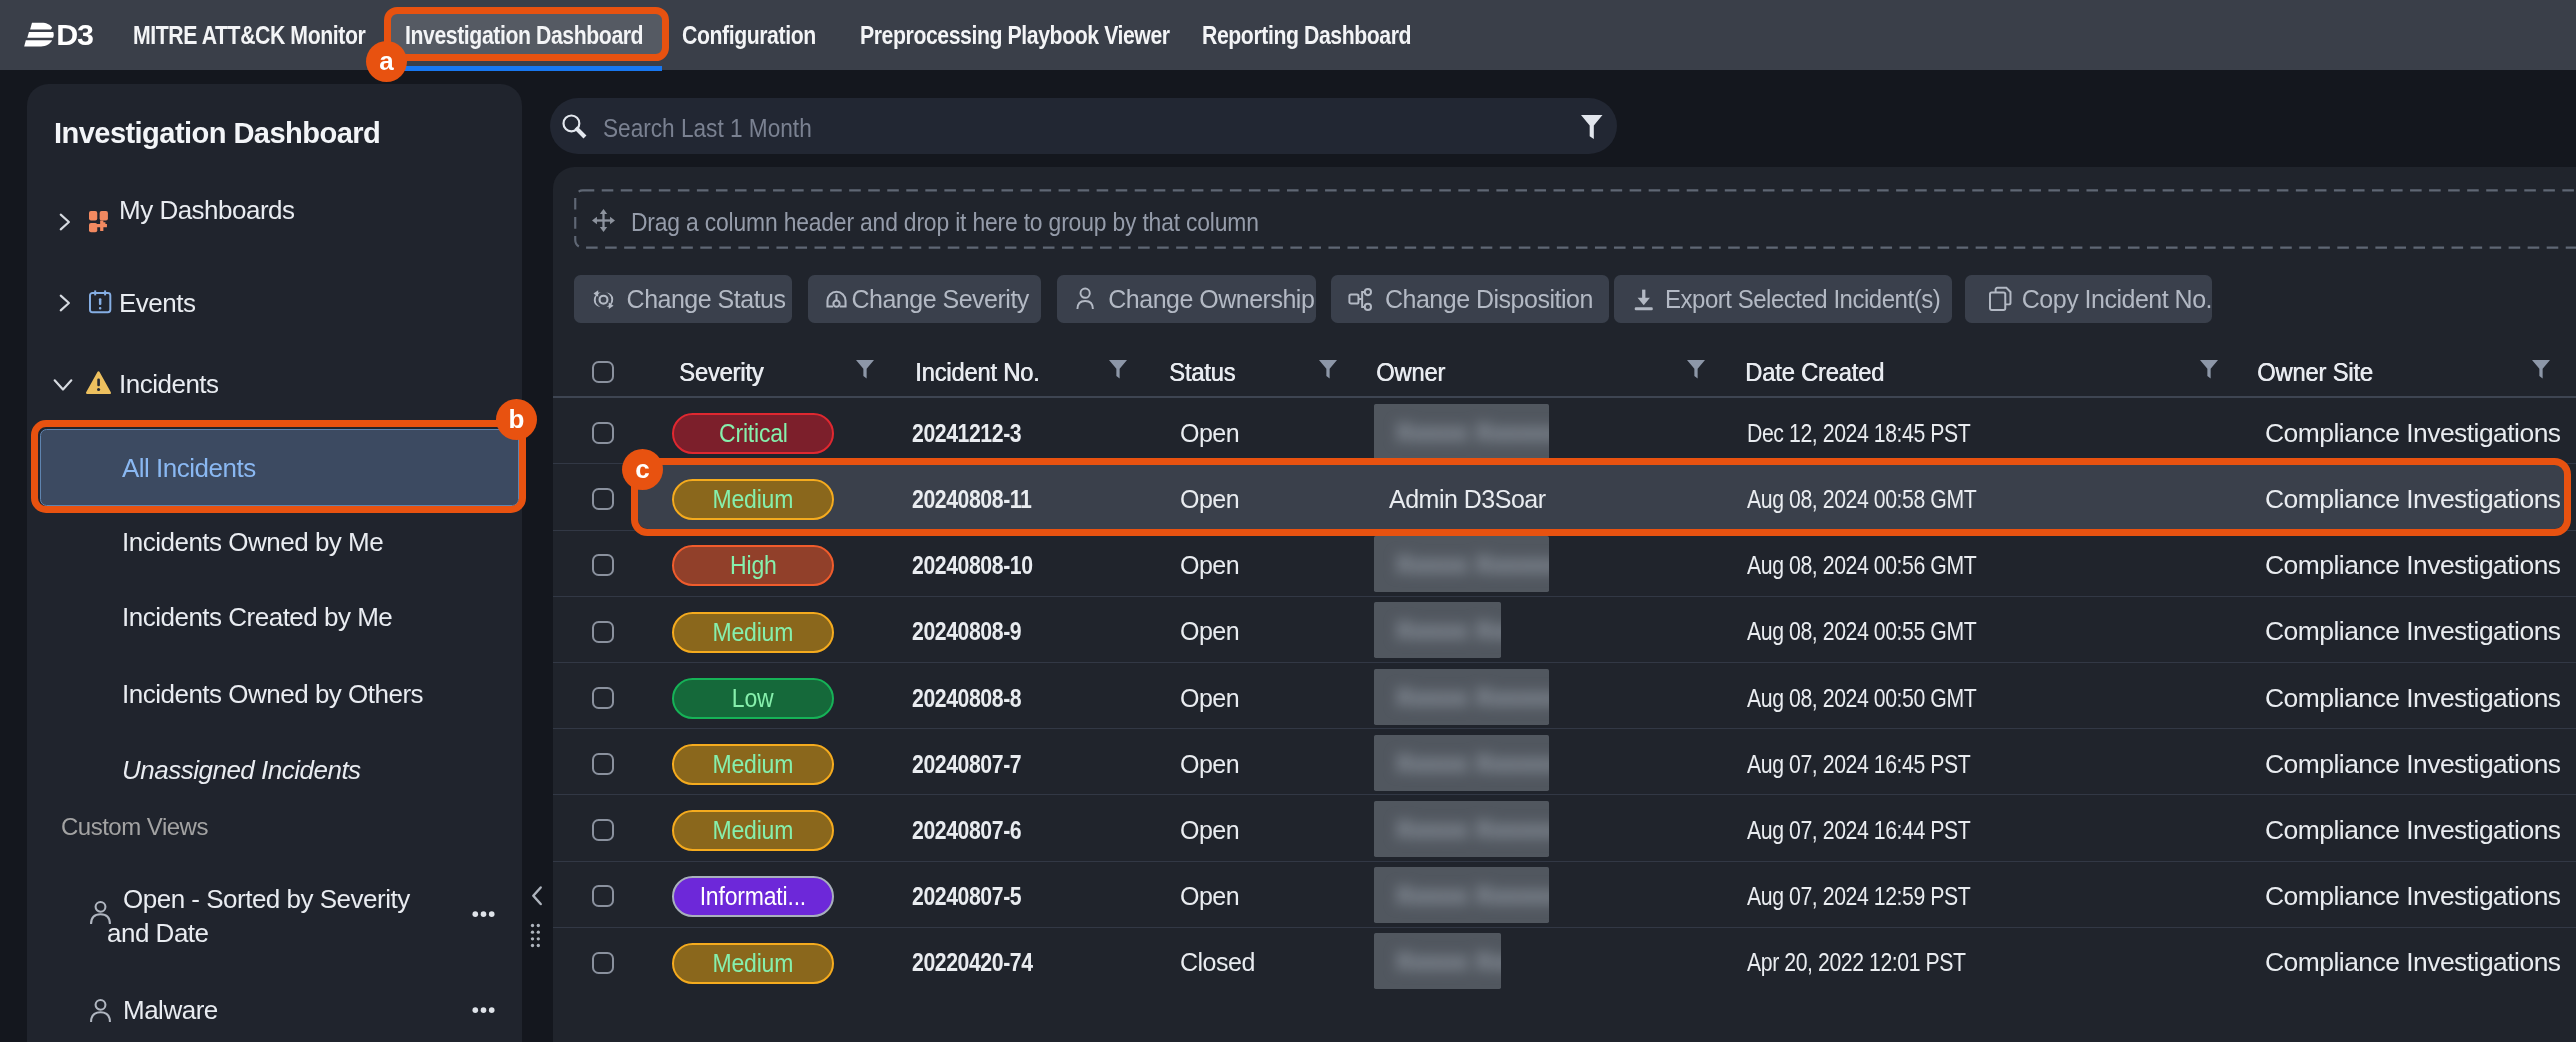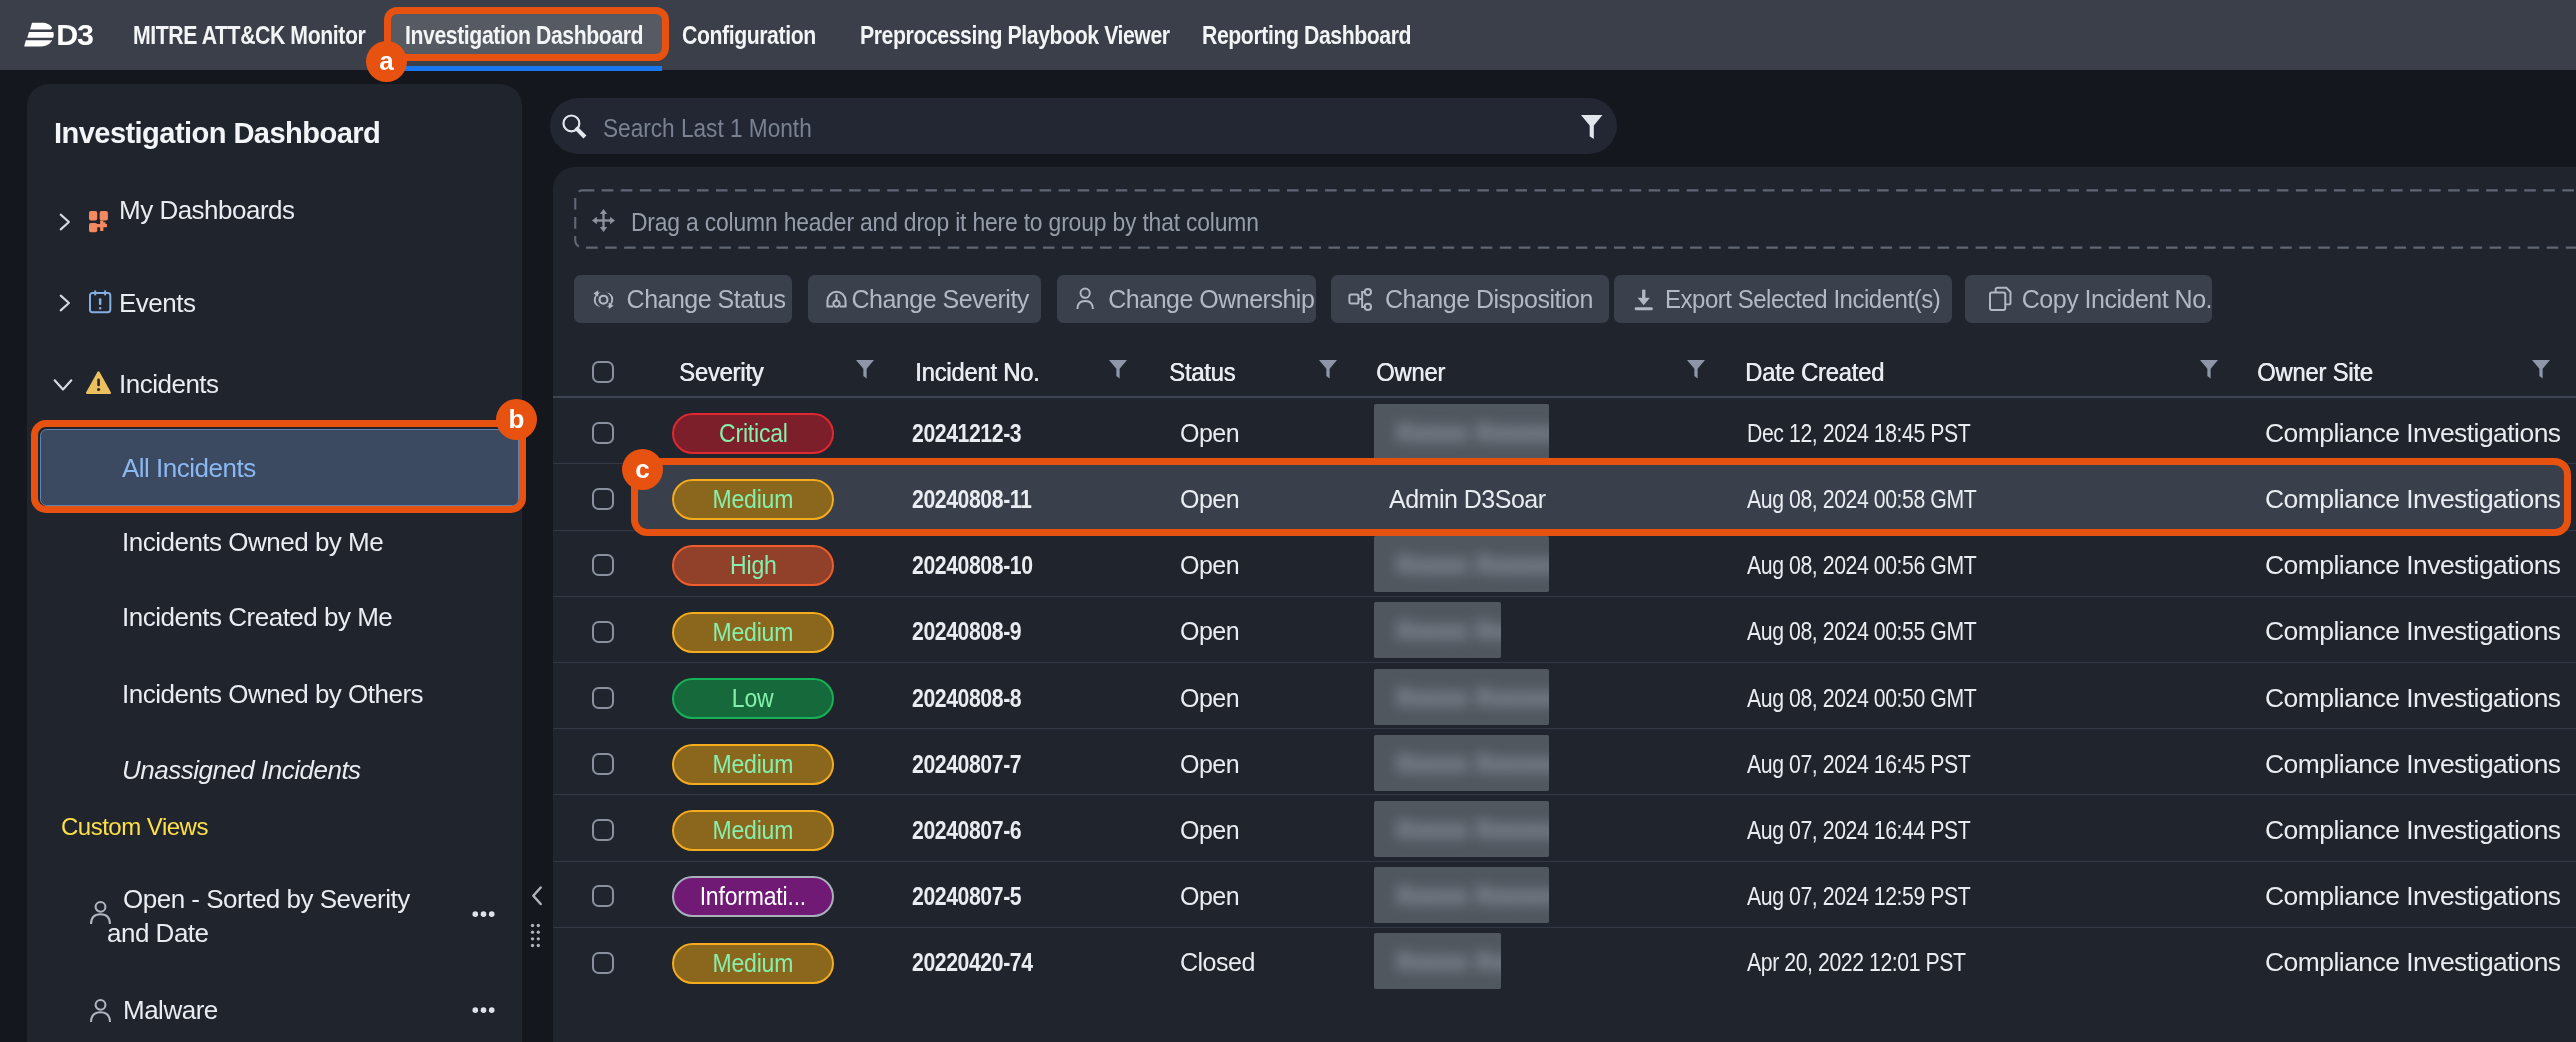--- a/index.html
+++ b/index.html
@@ -29,21 +29,21 @@
   .row-sep { left:553px; width:2023px; height:0.8px; background:#323845; }
   .cbox { width:22.3px; height:22.3px; border:2.1px solid #8a919e; border-radius:6.6px; }
   .pill { left:672px; width:162px; height:41px; border-radius:20.7px; font-size:25px;
      display:flex; align-items:center; justify-content:center; color:#86efac;
      letter-spacing:-0.2px; position:absolute; }
   .pill i { font-style:normal; transform:scaleX(0.92); display:block; }
   .p-crit { background:#7c1f2b; border:2.1px solid #e02830; }
   .p-med  { background:#8a671c; border:2.1px solid #f5ab1e; }
   .p-high { background:#91402a; border:2.1px solid #f05c2c; }
   .p-low  { background:#15693a; border:2.1px solid #16b257; }
-  .p-info { background:#701a75; border:2.1px solid #a8b0bc; color:#fff; }
+  .p-info { background:#6d28d9; border:2.1px solid #a8b0bc; color:#fff; }
   .blur-owner { left:1374px; height:56px; background:#51575f; overflow:hidden; border-radius:1.7px;
       position:absolute; color:#9aa2ad; font-size:25px; font-weight:bold; }
   .blur-owner span { filter:blur(6.6px); display:block; margin:14px 0 0 21.5px; white-space:nowrap; }
   .ann { position:absolute; border:7.4px solid #e85210; }
   .badge { position:absolute; width:41px; height:41px; border-radius:20.7px; background:#e85210;
       color:#fff; font-size:26px; font-weight:bold; display:flex; align-items:center;
       justify-content:center; }
   svg { position:absolute; overflow:visible; }
 </style>
 </head>
@@ -109,21 +109,21 @@
 </svg>
 <div class="abs treetxt" style="left:119px; top:369px;">Incidents</div>
 
 <div class="abs" style="left:40px; top:429px; width:479px; height:77px; background:#3c4a61; border:1.2px solid #5f84af; border-radius:6.6px;"></div>
 <div class="abs treetxt" style="left:122px; top:453px; color:#8ab8f2;">All Incidents</div>
 
 <div class="abs treetxt" style="left:122px; top:527px;">Incidents Owned by Me</div>
 <div class="abs treetxt" style="left:122px; top:602px;">Incidents Created by Me</div>
 <div class="abs treetxt" style="left:122px; top:679px;">Incidents Owned by Others</div>
 <div class="abs treetxt" style="left:122px; top:755px;font-style:italic;">Unassigned Incidents</div>
-<div class="abs treetxt" style="left:61px; top:813px; font-size:24px; color:#fde047;">Custom Views</div>
+<div class="abs treetxt" style="left:61px; top:813px; font-size:24px; color:#a3a3a3;">Custom Views</div>
 
 <svg style="left:89px; top:900px;" width="23" height="26" viewBox="0 0 28 31">
   <g stroke="#b0b6c0" stroke-width="2.5" fill="none">
     <circle cx="14" cy="8" r="6"></circle>
     <path d="M2.5 29 C2.5 20.5 7 17 14 17 C21 17 25.5 20.5 25.5 29"></path>
   </g>
 </svg>
 <div class="abs treetxt" style="left:123px; top:884px;">Open - Sorted by Severity</div>
 <div class="abs treetxt" style="left:107px; top:918px;">and Date</div>
 <svg style="left:472px; top:910px;" width="23" height="8.3" viewBox="0 0 28 10">

